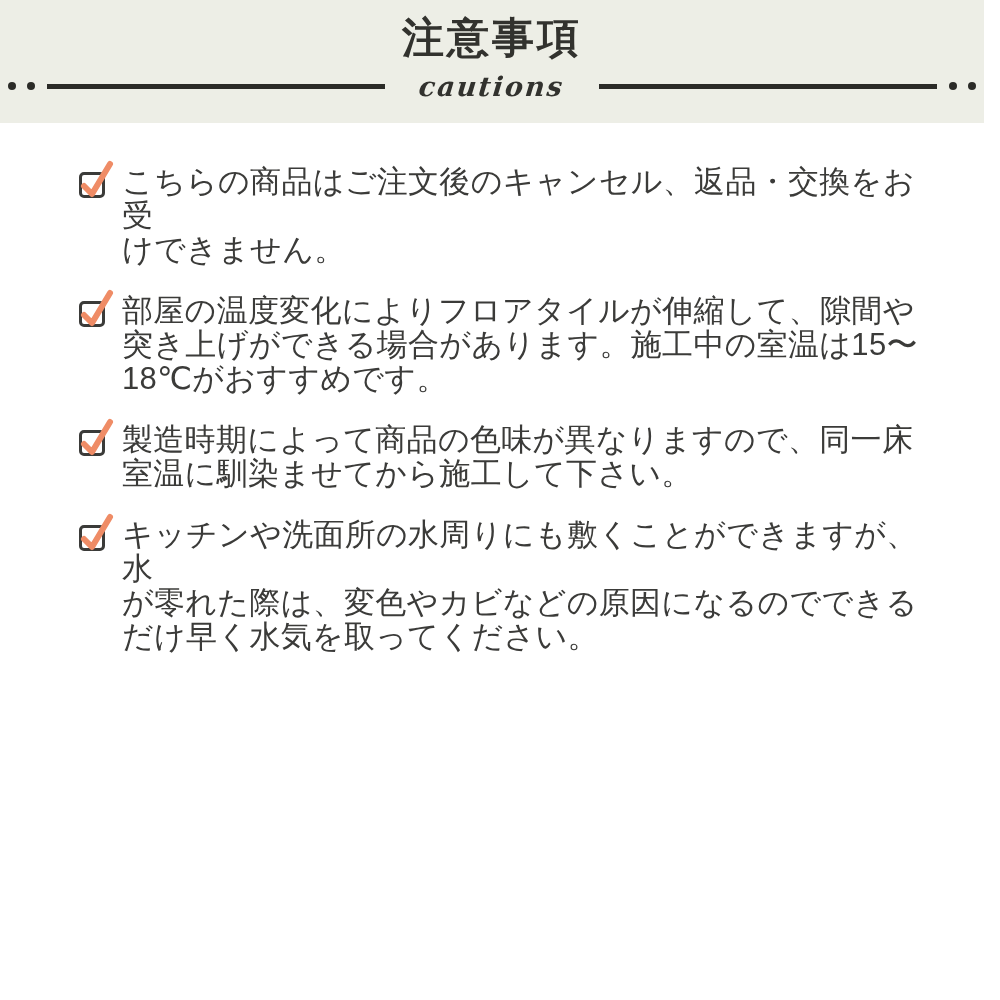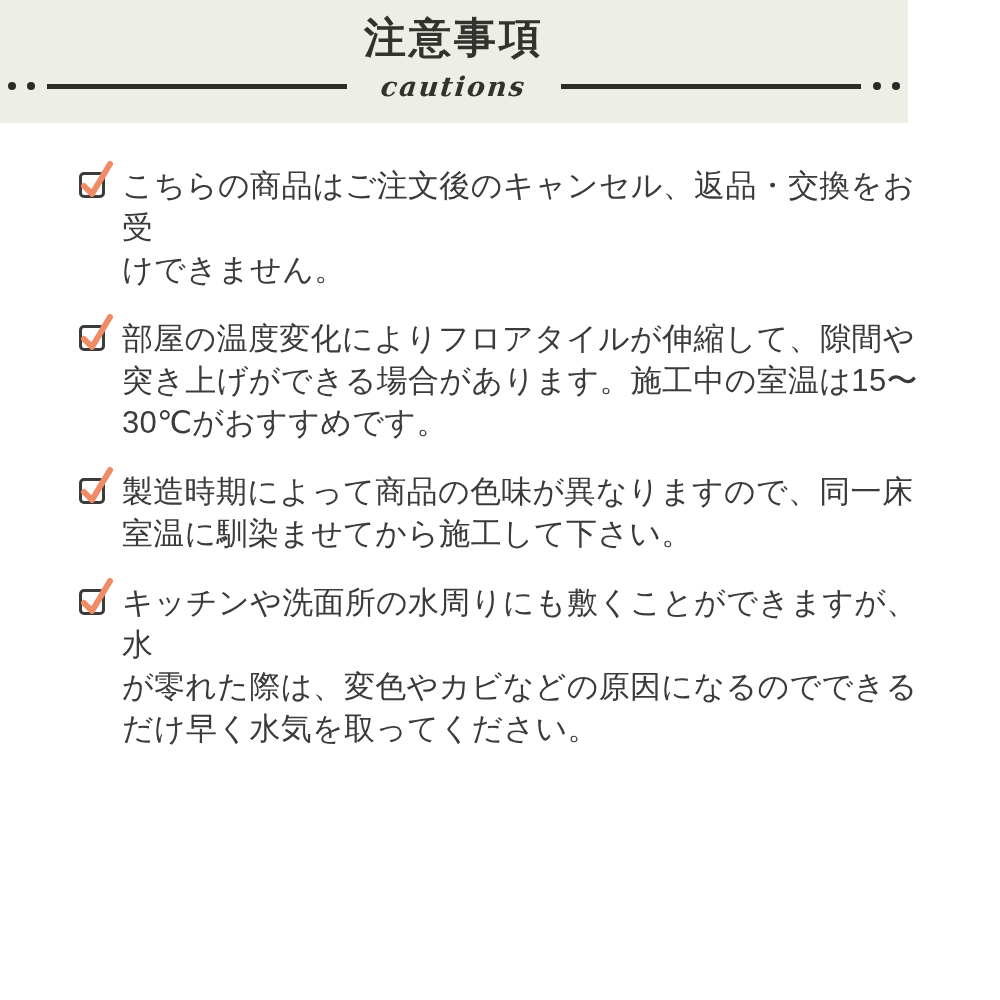--- a/index.html
+++ b/index.html
@@ -14,21 +14,21 @@
   body {
     width:1000px; height:1000px;
     background:#ffffff;
     font-family:"Liberation Sans","DejaVu Sans",sans-serif;
     color:var(--ink-body);
     overflow:hidden;
   }
 
   
   .header {
-    width:908px; height:123px;
+    width:984px; height:123px;
     background:var(--bg-header);
     display:flex; flex-direction:column; align-items:center;
     padding-top:15px;
   }
   .page-title {
     font-size:42px; line-height:46px;
     font-weight:700; letter-spacing:3px;
     color:var(--ink-dark);
   }
   .divider-row {
@@ -72,21 +72,21 @@
     border:3px solid var(--ink-body);
     border-radius:5px;
     background:#ffffff;
   }
   .checkbox-check {
     position:absolute; left:-2px; top:-12px;
     width:40px; height:40px;
     overflow:visible;
   }
   .item-text {
-    font-size:31px; line-height:42px;
+    font-size:31px; line-height:34px;
     font-weight:500;
     letter-spacing:0.3px;
     color:var(--ink-body);
     white-space:pre-line;
   }
 </style>
 </head>
 <body>
 
 <div class="header">
@@ -119,21 +119,21 @@
     </div>
     <div class="caution-item">
       <span class="checkbox-wrap">
         <span class="checkbox-box"></span>
         <svg class="checkbox-check" viewBox="0 0 40 40">
           <polyline points="7,26 15,34 33,4" fill="none" stroke="#EF8C66" stroke-width="6" stroke-linecap="round" stroke-linejoin="round"></polyline>
         </svg>
       </span>
       <div class="item-text">部屋の温度変化によりフロアタイルが伸縮して、隙間や
 突き上げができる場合があります。施工中の室温は15〜
-30℃がおすすめです。</div>
+18℃がおすすめです。</div>
     </div>
     <div class="caution-item">
       <span class="checkbox-wrap">
         <span class="checkbox-box"></span>
         <svg class="checkbox-check" viewBox="0 0 40 40">
           <polyline points="7,26 15,34 33,4" fill="none" stroke="#EF8C66" stroke-width="6" stroke-linecap="round" stroke-linejoin="round"></polyline>
         </svg>
       </span>
       <div class="item-text">製造時期によって商品の色味が異なりますので、同一床
 室温に馴染ませてから施工して下さい。</div>

